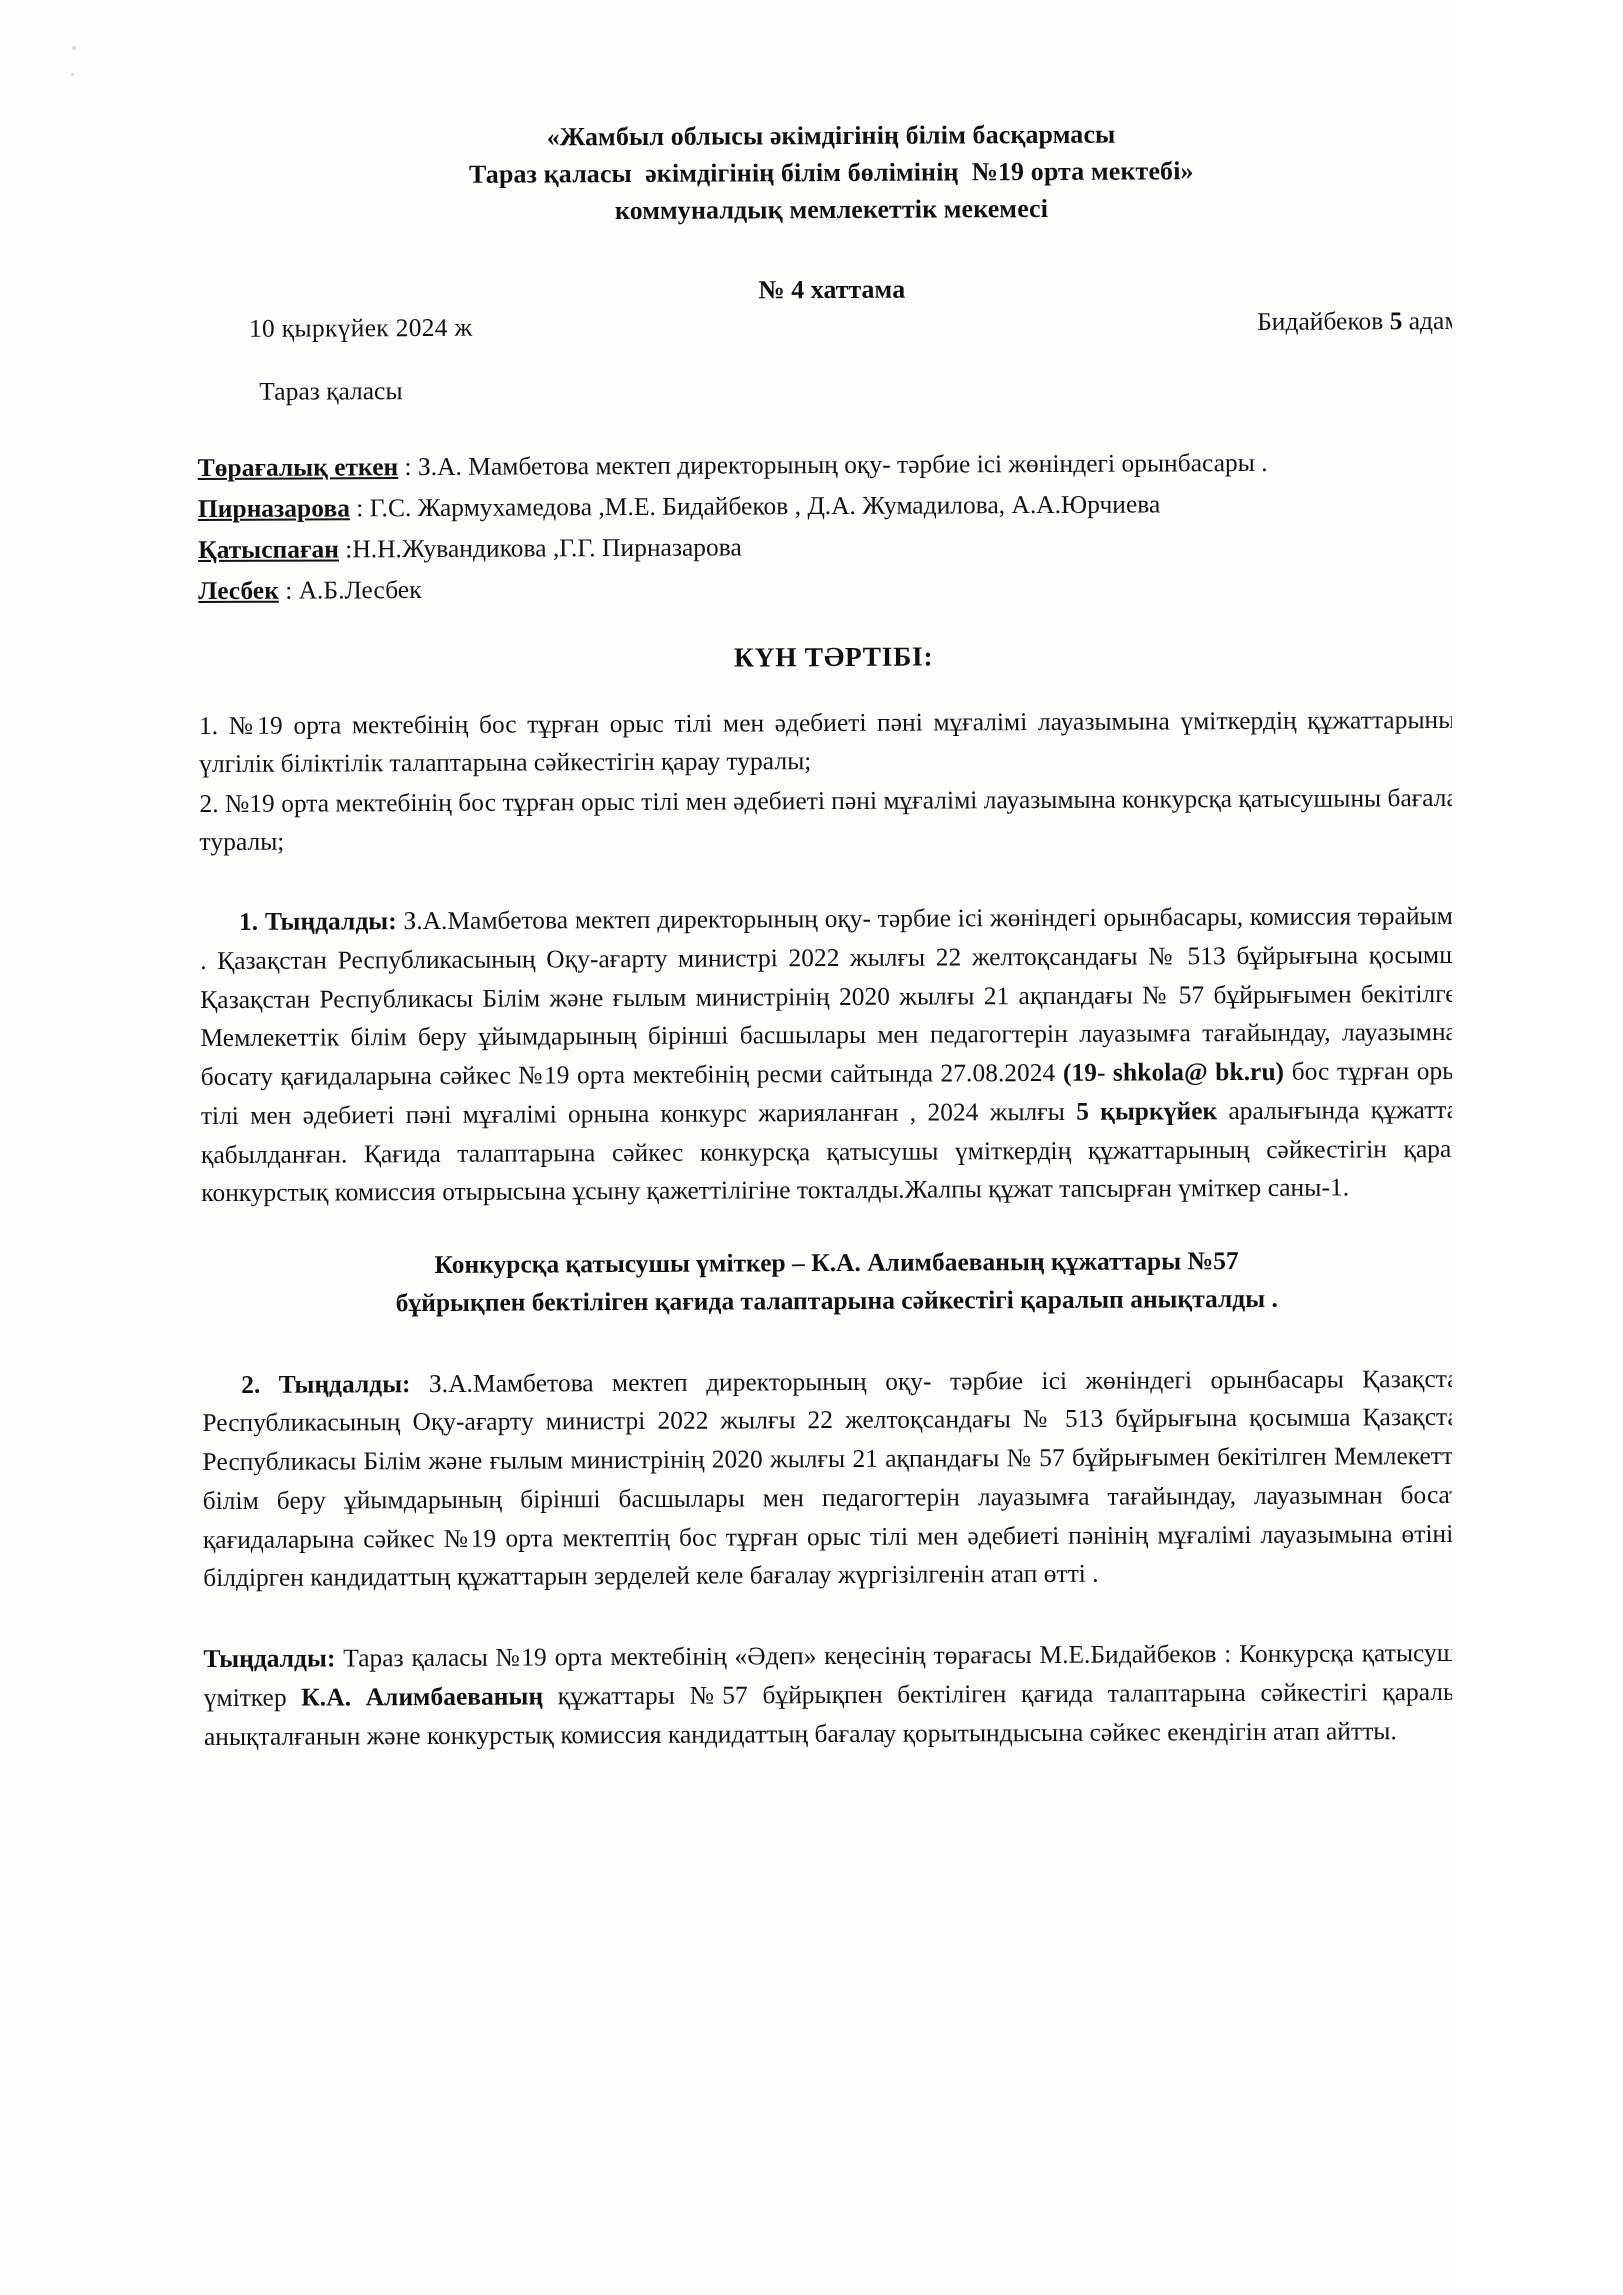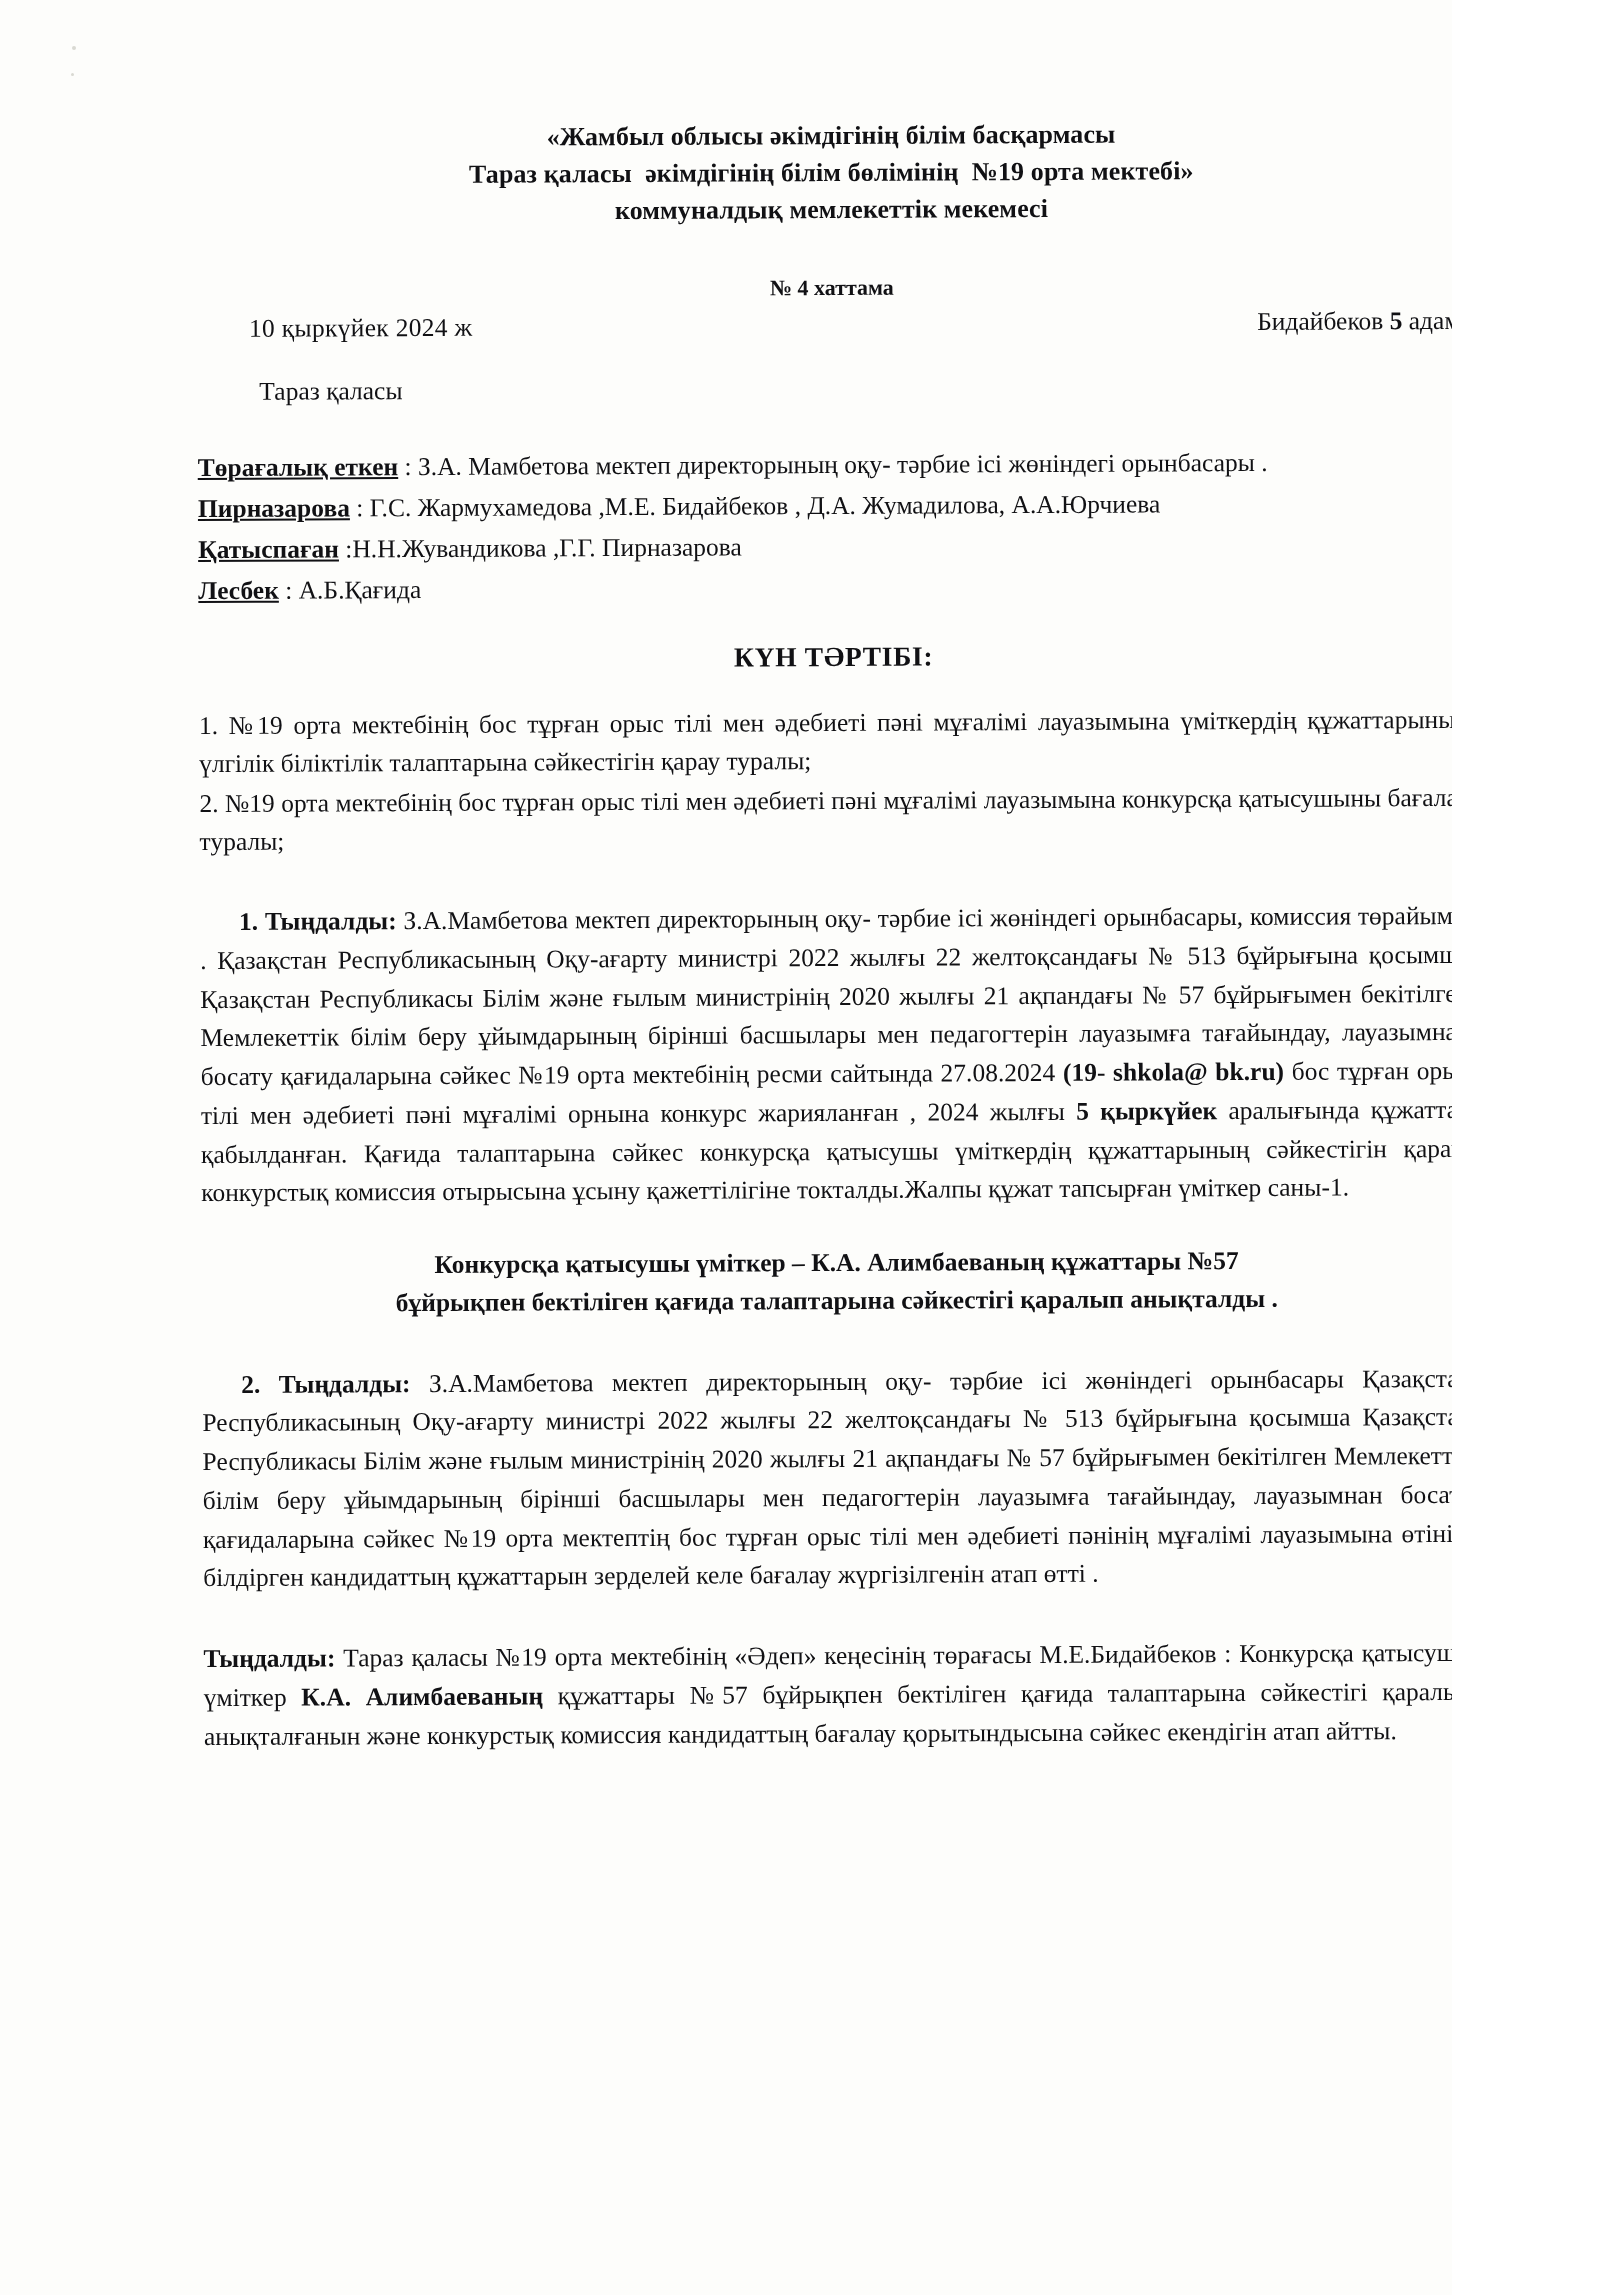--- a/index.html
+++ b/index.html
@@ -45,21 +45,21 @@
     position: relative;
     margin-top: 46px;
     height: 72px;
   }
   .proto-title {
     position: absolute;
     left: 50%;
     transform: translateX(-50%);
     top: 0;
     font-weight: bold;
-    font-size: 22px;
+    font-size: 26px;
   }
   .proto-date {
     position: absolute;
     left: 52px;
     top: 36px;
     font-size: 25.5px;
     letter-spacing: 0.3px;
   }
   .proto-attend {
     position: absolute;
@@ -170,21 +170,21 @@
       <div class="meta-line">
         <span class="lbl">Пирназарова</span>
         <span>: Г.С. Жармухамедова ,М.Е. Бидайбеков , Д.А. Жумадилова, А.А.Юрчиева</span>
       </div>
       <div class="meta-line">
         <span class="lbl">Қатыспаған</span>
         <span>:Н.Н.Жувандикова ,Г.Г. Пирназарова</span>
       </div>
       <div class="meta-line">
         <span class="lbl">Лесбек</span>
-        <span>: А.Б.Қағида</span>
+        <span>: А.Б.Лесбек</span>
       </div>
     </div>
 
     <div class="agenda-title">КҮН ТӘРТІБІ:</div>
 
     <div class="agenda">
       <p>1.   №19 орта мектебінің  бос  тұрған  орыс тілі мен әдебиеті пәні  мұғалімі  лауазымына үміткердің   құжаттарының үлгілік біліктілік талаптарына сәйкестігін қарау туралы;</p>
       <p>2. №19 орта  мектебінің   бос тұрған   орыс тілі мен әдебиеті пәні  мұғалімі  лауазымына конкурсқа  қатысушыны  бағалау туралы;</p>
     </div>
 

